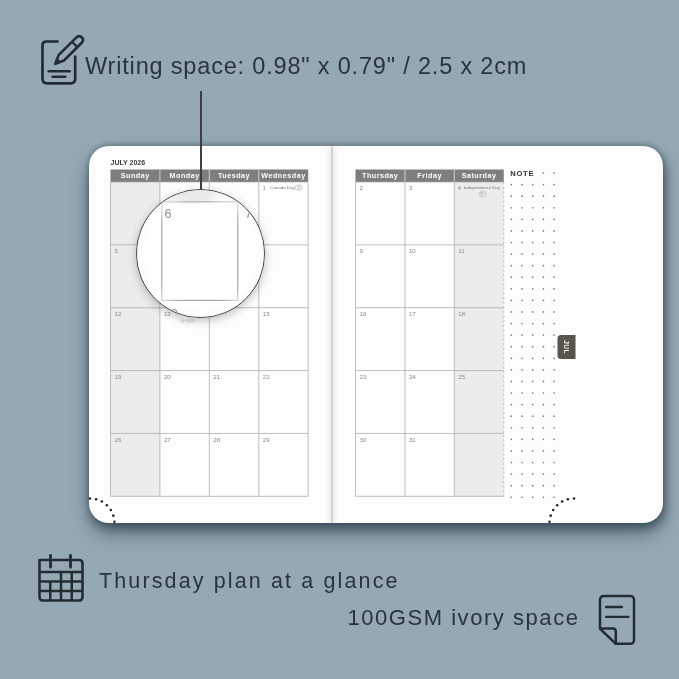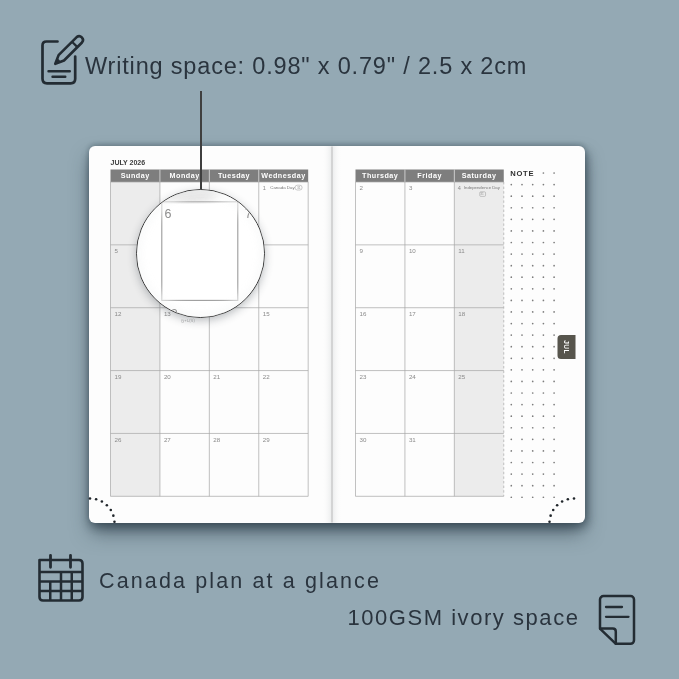--- a/index.html
+++ b/index.html
@@ -14,21 +14,21 @@
 <path d="M12.5,41.3 H33.8 M16.5,46.8 H29.3" stroke="#232c33" stroke-width="2.4" stroke-linecap="round"></path>
 <path d="M46.0,12.5 L28.0,30.5 L19.3,33.8 L22.6,25.1 L40.7,7.1 A3.8,3.8 0 0 1 46.0,12.5 Z" fill="none" stroke="#232c33" stroke-width="2.6" stroke-linejoin="round"></path>
 <path d="M41.4,17.1 L36.0,11.7" stroke="#232c33" stroke-width="2.2"></path>
 <path d="M20.2,32.8 L23.2,29.8" stroke="#232c33" stroke-width="2.2"></path>
 </svg>
 
 <div class="abs" style="left:85px;top:55px;font-size:23.5px;line-height:1;color:#2a343e;letter-spacing:0.82px;white-space:nowrap">Writing space: 0.98" x 0.79" / 2.5 x 2cm</div>
 
 <div class="abs" style="left:200px;top:91px;width:1.5px;height:99px;background:#3f3f3f;z-index:2"></div>
 
-<div class="abs" style="left:89px;top:146px;width:496px;height:377px;background:#fdfdfd;border-radius:6px;box-shadow:0 -2px 4px rgba(33,50,61,.22), 4px 4px 9px rgba(33,50,61,.26), 0 11px 20px -2px rgba(33,50,61,.58), 0 4px 9px rgba(33,50,61,.32)">
+<div class="abs" style="left:89px;top:146px;width:574px;height:377px;background:#fdfdfd;border-radius:20px;box-shadow:0 -2px 4px rgba(33,50,61,.22), 4px 4px 9px rgba(33,50,61,.26), 0 11px 20px -2px rgba(33,50,61,.58), 0 4px 9px rgba(33,50,61,.32)">
 <svg width="486" height="377" viewBox="0 0 486 377" style="position:absolute;left:0;top:0;overflow:visible">
 
 <defs>
         <linearGradient id="gut" x1="0" y1="0" x2="1" y2="0">
           <stop offset="0" stop-color="#fff" stop-opacity="0"></stop>
           <stop offset="0.5" stop-color="#aeb4b6" stop-opacity="0.25"></stop>
           <stop offset="1" stop-color="#fff" stop-opacity="0"></stop>
         </linearGradient>
       </defs>
 <rect x="233" y="0" width="20" height="377" fill="url(#gut)"></rect>
@@ -293,21 +293,21 @@
 </div>
 
 <svg class="abs" style="left:34px;top:550px" width="54" height="56" viewBox="0 0 54 56">
 <path d="M5.5,10 H45 Q48.5,10 48.5,13.5 V47 Q48.5,50.5 45,50.5 H9 Q5.5,50.5 5.5,47 Z" fill="none" stroke="#232c33" stroke-width="2.6" stroke-linejoin="round"></path>
 <path d="M16.5,5.3 V17.3 M36.5,5.3 V17.3" stroke="#232c33" stroke-width="2.8" stroke-linecap="round"></path>
 <path d="M5.5,22 H48.5" stroke="#232c33" stroke-width="2.6"></path>
 <path d="M27,22 V50.5 M37.75,22 V50.5 M16.25,31.5 V50.5" stroke="#232c33" stroke-width="2.5"></path>
 <path d="M5.5,31.5 H48.5 M5.5,41 H48.5" stroke="#232c33" stroke-width="2.4"></path>
 </svg>
 
-<div class="abs" style="left:99px;top:570.9px;font-size:21.5px;line-height:1;color:#2a343e;letter-spacing:2.13px;white-space:nowrap">Canada plan at a glance</div>
+<div class="abs" style="left:99px;top:570.9px;font-size:21.5px;line-height:1;color:#2a343e;letter-spacing:2.13px;white-space:nowrap">Thursday plan at a glance</div>
 
 <div class="abs" style="right:99.5px;top:606.8px;font-size:22px;line-height:1;color:#2a343e;letter-spacing:1.55px;white-space:nowrap">100GSM ivory space</div>
 
 <svg class="abs" style="left:595px;top:591px" width="44" height="59" viewBox="0 0 44 59">
 <path d="M8.5,5 H35.5 A3.5,3.5 0 0 1 39,8.5 V49.3 A3.5,3.5 0 0 1 35.5,52.8 H20.8 V40.5 A3,3 0 0 0 17.8,37.6 H5 V8.5 A3.5,3.5 0 0 1 8.5,5 Z" fill="none" stroke="#232c33" stroke-width="2.5" stroke-linejoin="round"></path>
 <path d="M5.2,37.8 L20.6,52.6" stroke="#232c33" stroke-width="2.5" stroke-linecap="round"></path>
 <path d="M11,16 H27 M11,25.8 H33.5" stroke="#232c33" stroke-width="2.3" stroke-linecap="round"></path>
 </svg>
 
 </body></html>

